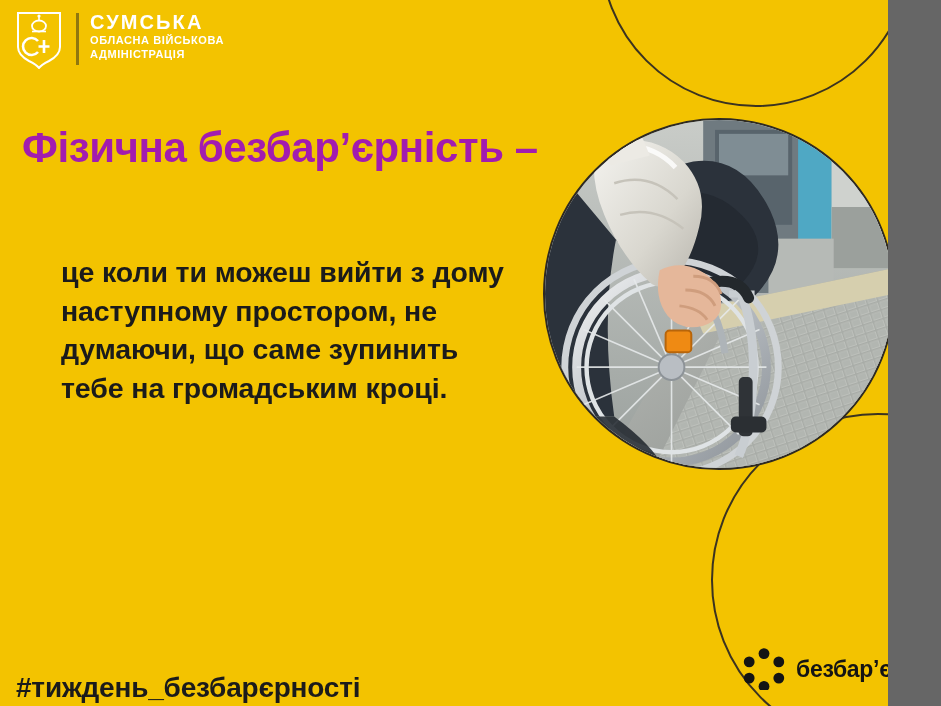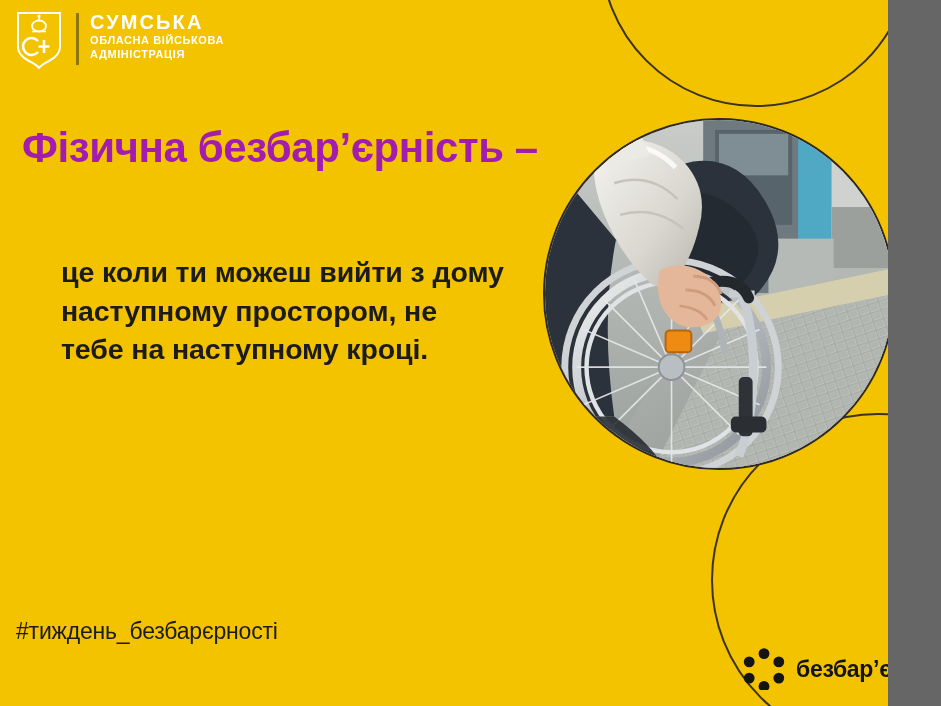--- a/index.html
+++ b/index.html
@@ -124,24 +124,24 @@
     border: 2px solid #2e2a22;
     box-sizing: border-box;
     background: #8d949a;
   }
   #photo-svg { display: block; width: 100%; height: 100%; }
 
   
   #hashtag {
     position: absolute;
     left: 16px;
-    top: 618px;
+    top: 672px;
     color: #1b1b1b;
-    font-size: 23px;
-    font-weight: 400;
+    font-size: 28px;
+    font-weight: 700;
     letter-spacing: -0.2px;
     white-space: nowrap;
   }
   #brand-logo {
     position: absolute;
     left: 742px;
     top: 648px;
     display: flex;
     align-items: center;
     height: 42px;
@@ -187,21 +187,22 @@
       <div id="org-name-sub1">ОБЛАСНА ВІЙСЬКОВА</div>
       <div id="org-name-sub2">АДМІНІСТРАЦІЯ</div>
     </div>
   </div>
 
   <div id="headline">Фізична безбар’єрність –</div>
 
   <div id="body-copy">
     <span class="line">це коли ти можеш вийти з дому</span>
     <span class="line">наступному простором, не</span>
-    <span class="line">тебе на наступному кроці.</span>
+    <span class="line">думаючи, що саме зупинить</span>
+    <span class="line">тебе на громадським кроці.</span>
   </div>
 
   <div id="photo-circle">
     <svg id="photo-svg" viewBox="0 0 352 352" preserveAspectRatio="xMidYMid slice">
       <defs>
         <linearGradient id="gWall" x1="0" y1="0" x2="0" y2="1">
           <stop offset="0%" stop-color="#c9ccc8"></stop>
           <stop offset="100%" stop-color="#9aa09d"></stop>
         </linearGradient>
         <linearGradient id="gPav" x1="0" y1="0" x2="1" y2="1">

